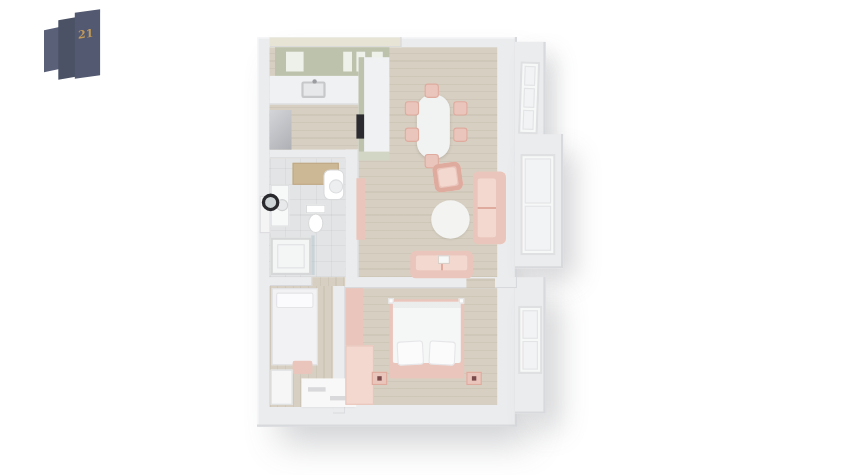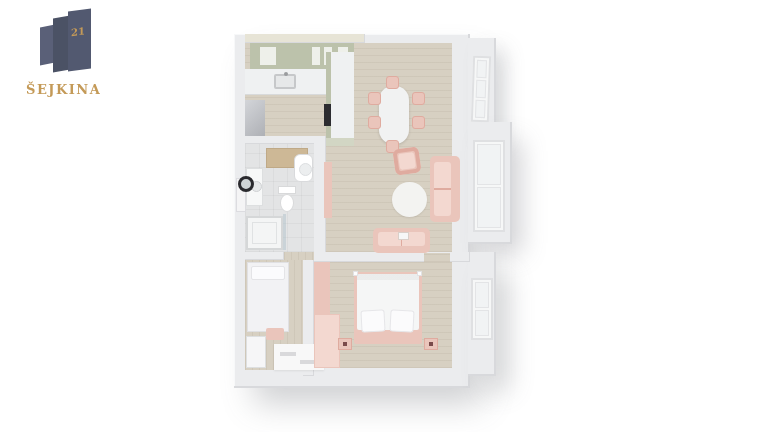--- a/index.html
+++ b/index.html
@@ -150,21 +150,20 @@
 <div id="stage">
 
   <div id="logo">
     <div class="logo-buildings">
       <div class="logo-slab slab-a"></div>
       <div class="logo-slab slab-b"></div>
       <div class="logo-slab slab-c">
         <span class="logo-num">21</span>
       </div>
     </div>
-    <div class="logo-name">ŠEJKINA</div>
   </div>
 
   <div id="plan">
 
     <div class="slab slab-main"></div>
     <div class="slab slab-nook"></div>
     <div class="slab slab-bay"></div>
     <div class="slab slab-bedeast"></div>
 
     <div class="floor-open floor-wood"></div>

